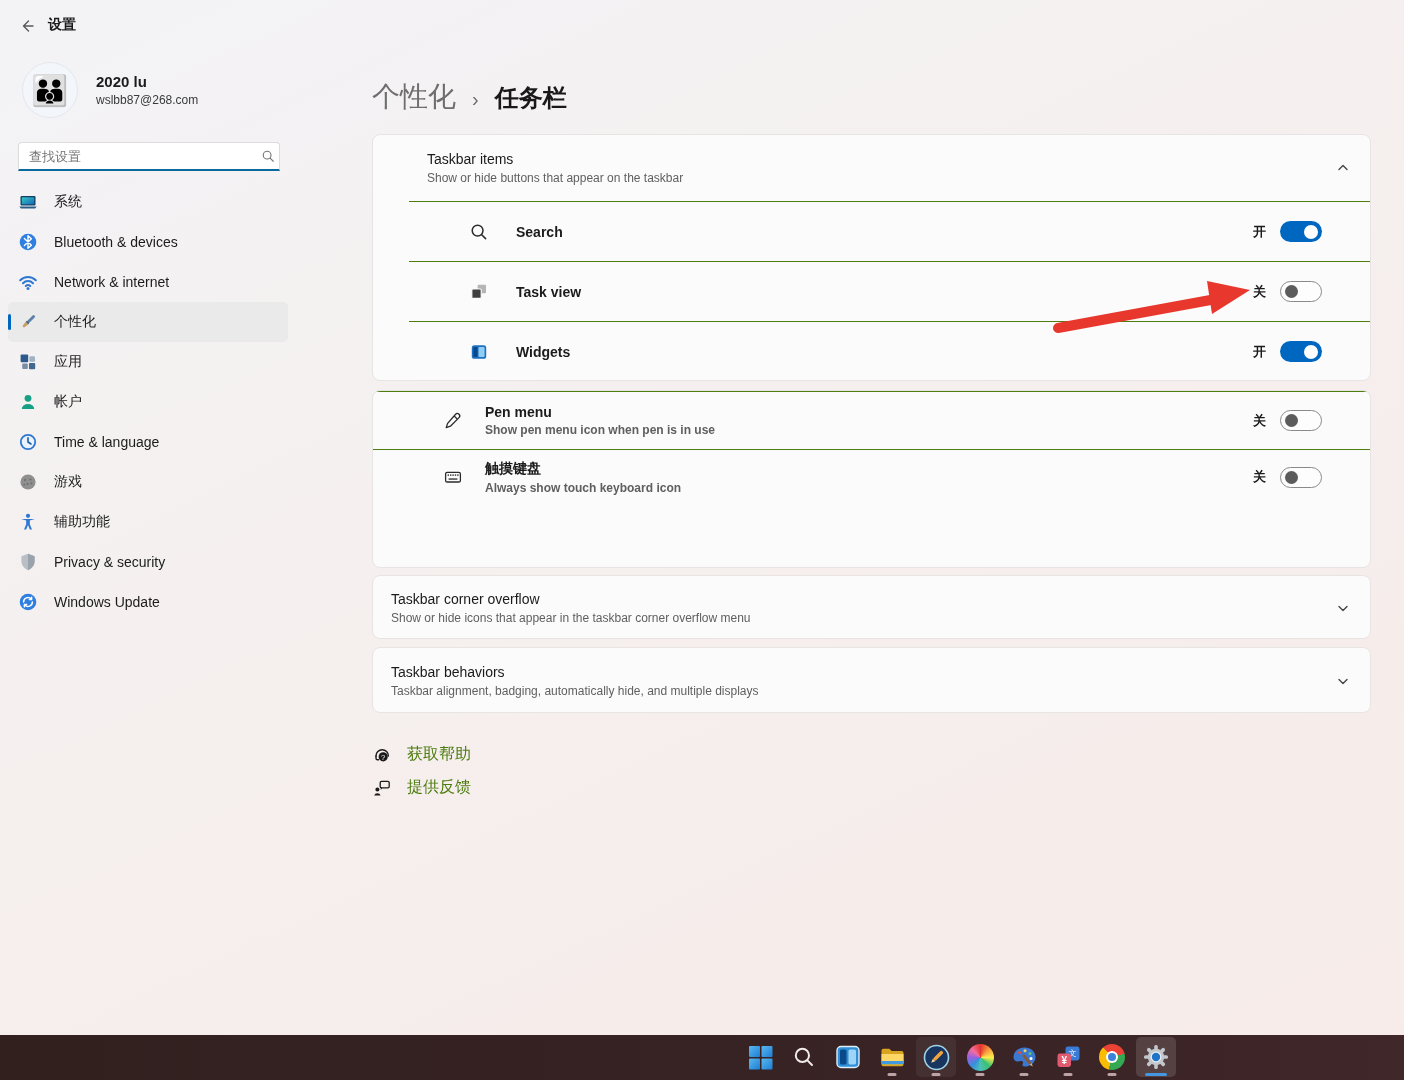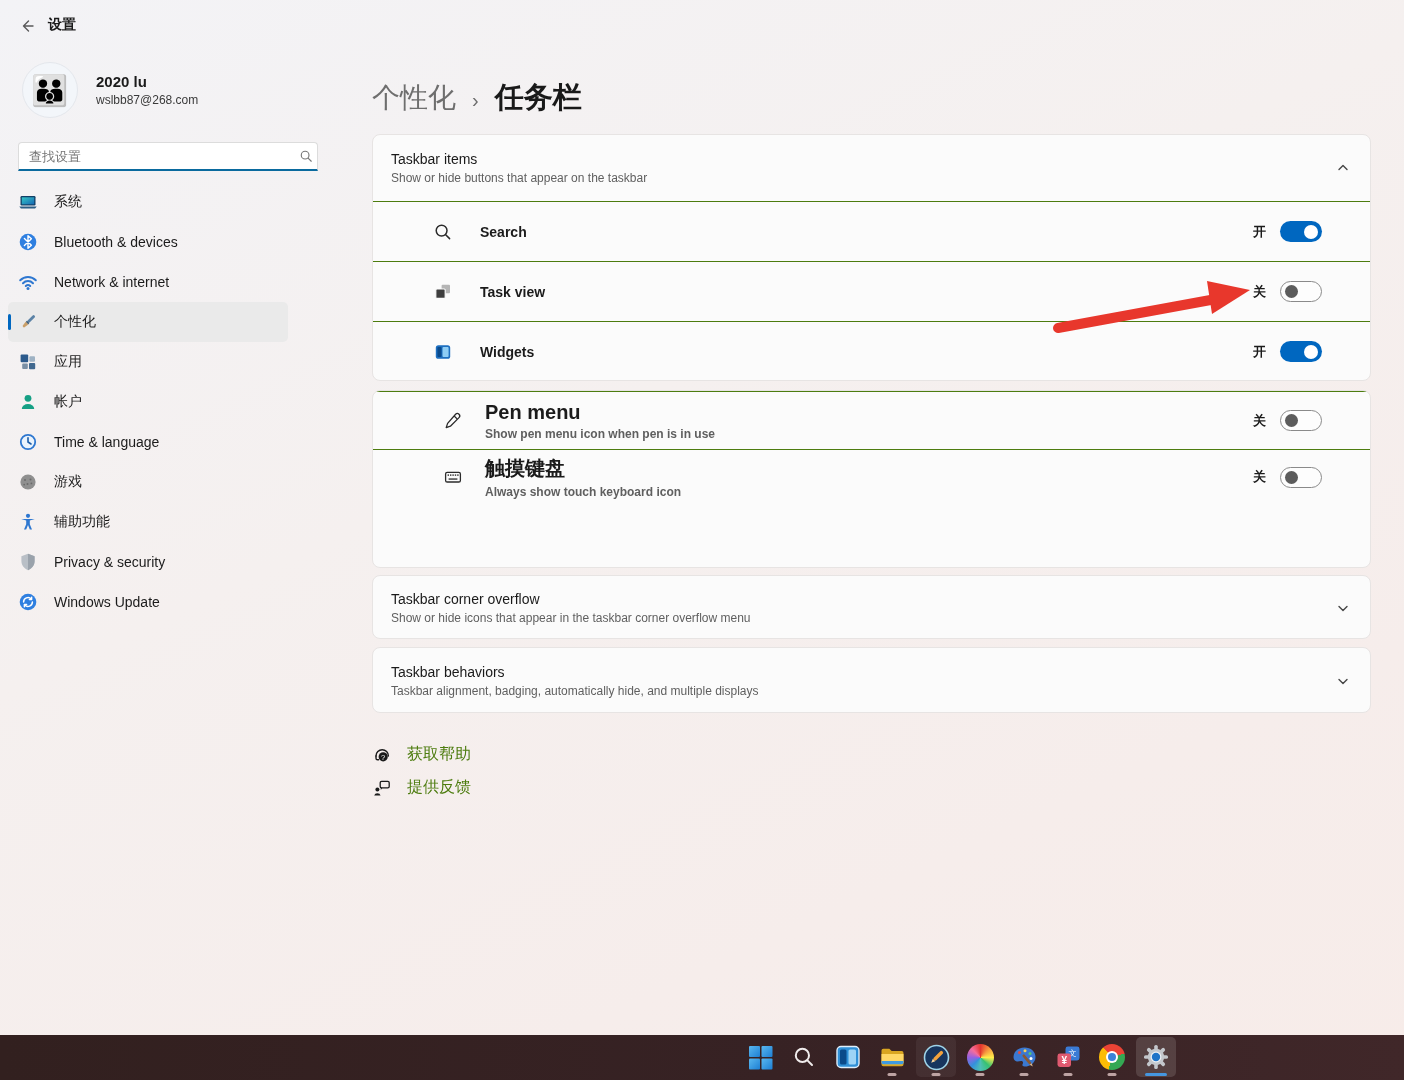--- a/index.html
+++ b/index.html
@@ -19,56 +19,56 @@
   .app-title { position:absolute; left:48px; top:16px; font-size:14px; font-weight:700; color:#1b1b1b; }
 
   
   .user { position:absolute; left:22px; top:62px; display:flex; align-items:center; gap:18px; }
   .avatar { width:56px; height:56px; border-radius:50%; background:#f3f6fa; border:1px solid #e4e7ec;
     display:flex; align-items:center; justify-content:center; font-size:30px; overflow:hidden; }
   .user-name { font-size:15px; font-weight:700; color:#1b1b1b; }
   .user-email { font-size:12px; color:#3a3a3a; margin-top:3px; }
 
   
-  .side-search { position:absolute; left:18px; top:142px; width:300px; height:29px;
+  .side-search { position:absolute; left:18px; top:142px; width:262px; height:29px;
     background:#ffffff; border:1px solid #dcdcdc; border-bottom:2px solid #0a6a9e; border-radius:4px 4px 0 0;
     display:flex; align-items:center; padding:0 4px 0 10px; }
   .side-search input { flex:1; border:none; outline:none; font-size:13px; color:#1b1b1b; background:transparent;
     font-family:"Liberation Sans",sans-serif; }
   .side-search input::placeholder { color:#767676; }
 
   
   .nav { position:absolute; left:0; top:182px; width:296px; }
   .nav-item { position:relative; height:40px; margin:0 8px; border-radius:5px;
     display:flex; align-items:center; gap:16px; padding-left:10px; cursor:pointer; }
   .nav-item.selected { background:#eaeaea; }
   .sel-bar { position:absolute; left:0; top:12px; width:3px; height:16px; border-radius:2px; background:#0067c0; }
   .nav-ico { width:20px; height:20px; flex:0 0 20px; }
   .nav-label { font-size:14px; color:#1b1b1b; }
 
   
   .crumb { position:absolute; left:372px; top:78px; display:flex; align-items:baseline; gap:16px; }
   .crumb-parent { font-size:28px; color:#6e6e6e; cursor:pointer; }
   .crumb-sep { font-size:20px; color:#6e6e6e; }
-  .crumb-current { font-size:29px; font-weight:600; color:#191919; }
+  .crumb-current { font-size:24px; font-weight:600; color:#191919; }
 
   .card { position:absolute; left:372px; width:999px; background:#fbfbfb;
     border:1px solid #e7e4e3; border-radius:8px; overflow:hidden; }
   .card-head { display:flex; align-items:center; padding:0 20px 0 18px; }
   .head-text { flex:1; }
   .card-title { font-size:14px; color:#1a1a1a; }
   .card-sub { font-size:12px; color:#5f5f5f; margin-top:4px; }
   .chev { width:14px; height:14px; color:#454545; cursor:pointer; }
 
   .row { display:flex; align-items:center; border-top:1px solid #4d7c0f;font-weight:bold; }
   .row-ico { width:20px; height:20px; margin-left:60px; flex:0 0 20px; }
   .row-ico.deep { margin-left:70px; }
   .row-label { font-size:14px; color:#1b1b1b; margin-left:27px; }
   .row-2line { margin-left:22px; }
-  .row-2line .t { font-size:20px; color:#1b1b1b; }
+  .row-2line .t { font-size:14px; color:#1b1b1b; }
   .row-2line .s { font-size:12px; color:#5f5f5f; margin-top:3px; }
   .row-right { margin-left:auto; display:flex; align-items:center; gap:14px; padding-right:48px; }
   .state-label { font-size:13px; color:#1b1b1b; }
 
   .toggle { width:42px; height:21px; border-radius:11px; position:relative; cursor:pointer; }
   .toggle.on { background:#0067c0; }
   .toggle.on .knob { position:absolute; right:4px; top:3.5px; width:14px; height:14px; border-radius:50%; background:#ffffff; }
   .toggle.off { background:#fdfdfd; border:1px solid #8a8a8a; }
   .toggle.off .knob { position:absolute; left:4px; top:3px; width:13px; height:13px; border-radius:50%; background:#5c5c5c; }
 
@@ -237,21 +237,21 @@
     <span class="nav-label">Windows Update</span>
   </div>
 </div>
 
 <div class="crumb">
   <span class="crumb-parent">个性化</span>
   <span class="crumb-sep">›</span>
   <span class="crumb-current">任务栏</span>
 </div>
 
-<div class="card" style="top:134px; height:247px;">
+<div class="card" style="top:134px; height:247px;padding-left:36px;">
   <div class="card-head" style="height:66px;">
     <div class="head-text">
       <div class="card-title">Taskbar items</div>
       <div class="card-sub">Show or hide buttons that appear on the taskbar</div>
     </div>
     <svg class="chev" viewBox="0 0 14 14">
       <path d="M3 8.5 L7 4.5 L11 8.5" stroke="#454545" stroke-width="1.4" fill="none" stroke-linecap="round" stroke-linejoin="round"></path>
     </svg>
   </div>
 

